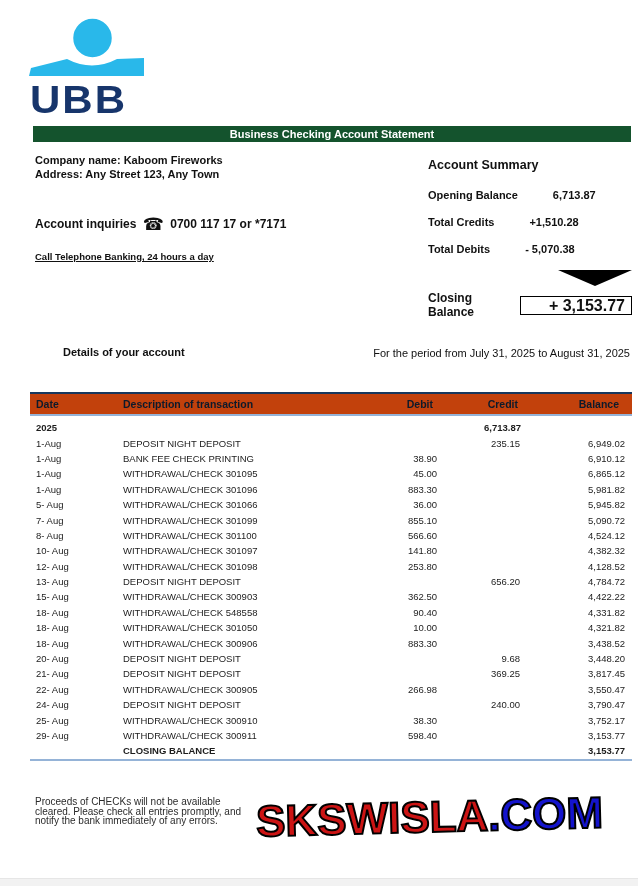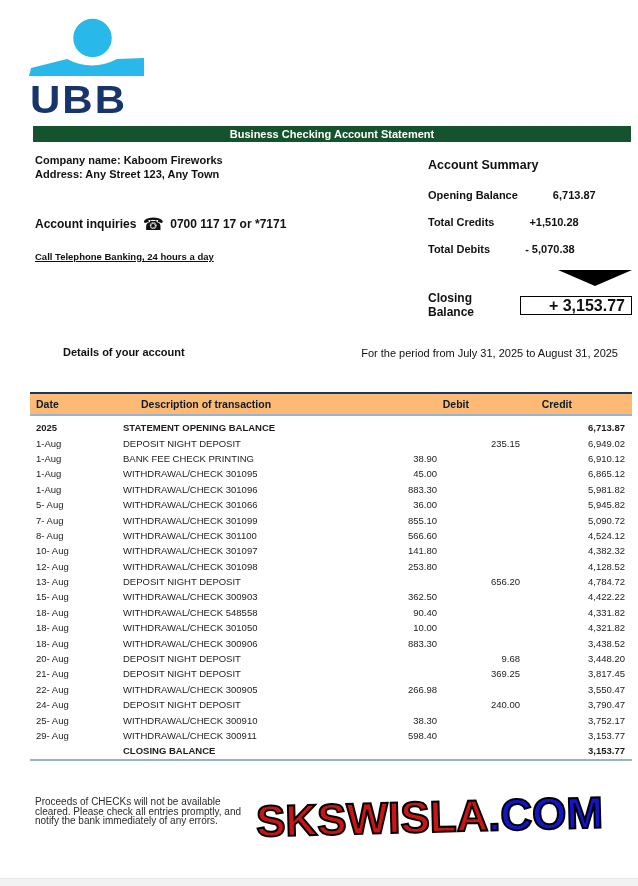--- a/index.html
+++ b/index.html
@@ -38,27 +38,27 @@
     border-top:16px solid #000;
   }
   .closing{display:flex;justify-content:space-between;align-items:center;margin-top:4px;}
   .closing .lbl{font-size:12px;font-weight:bold;}
   .closing .box{
     width:106px;height:17px;border:1.5px solid #000;font-size:16px;font-weight:bold;
     text-align:right;line-height:17px;padding-right:6px;
   }
   
   .details-title{position:absolute;left:35px;top:346px;font-size:11px;font-weight:bold;margin-left:28px;}
-  .period{position:absolute;right:20px;top:347px;font-size:11px;}
+  .period{position:absolute;right:8px;top:347px;font-size:11px;}
   
   .table{position:absolute;left:30px;top:392px;width:602px;}
   .thead{
     display:grid;grid-template-columns:93px 232px 88px 85px 104px;
-    background:#fdba74;border-top:2px solid #17375D;border-bottom:2px solid #95B3D7;
-    height:20px;align-items:center;font-size:10.5px;font-weight:bold;color:#0d1a2b;gap:18px;
+    background:#c2410c;border-top:2px solid #17375D;border-bottom:2px solid #95B3D7;
+    height:20px;align-items:center;font-size:10.5px;font-weight:bold;color:#0d1a2b;
   }
   .thead .h-date{padding-left:6px;}
   .thead .h-num{text-align:right;}
   .thead .h-debit{padding-right:10px;}
   .thead .h-credit{padding-right:10px;}
   .thead .h-balance{padding-right:13px;}
   .tbody{padding-top:4px;border-bottom:2px solid #95B3D7;}
   .trow{
     display:grid;grid-template-columns:93px 232px 88px 85px 104px;
     height:15.4px;align-items:center;font-size:9.5px;color:#1c1c1c;
@@ -142,21 +142,20 @@
   <div class="thead">
     <div class="h-date">Date</div>
     <div>Description of transaction</div>
     <div class="h-num h-debit">Debit</div>
     <div class="h-num h-credit">Credit</div>
     <div class="h-num h-balance">Balance</div>
   </div>
   <div class="tbody" id="tbody">
   <div class="trow bold">
     <div class="c date">2025</div>
-    <div class="c desc">STATEMENT OPENING BALANCE</div>
     <div class="c num debit"></div>
     <div class="c num credit"></div>
     <div class="c num balance">6,713.87</div>
   </div>
 
   <div class="trow">
     <div class="c date">1-Aug</div>
     <div class="c desc">DEPOSIT NIGHT DEPOSIT</div>
     <div class="c num debit"></div>
     <div class="c num credit">235.15</div>

